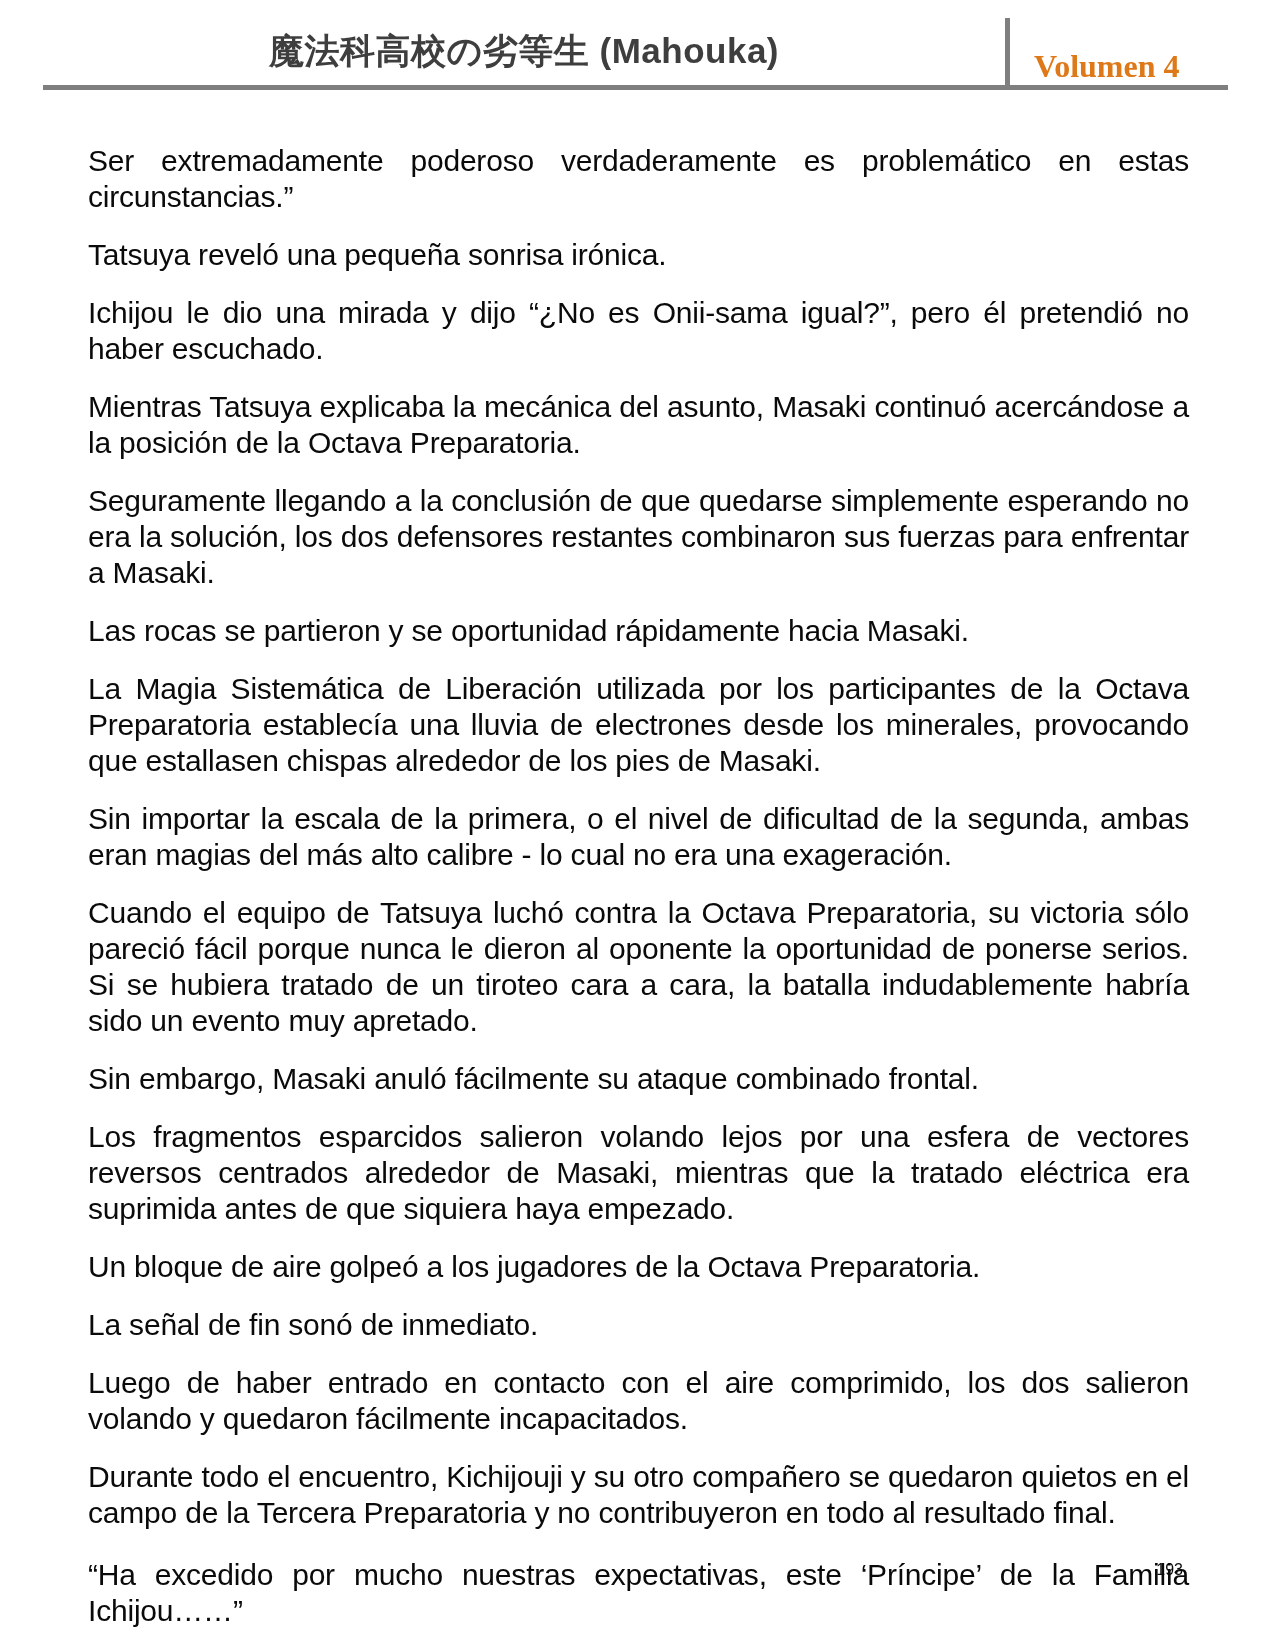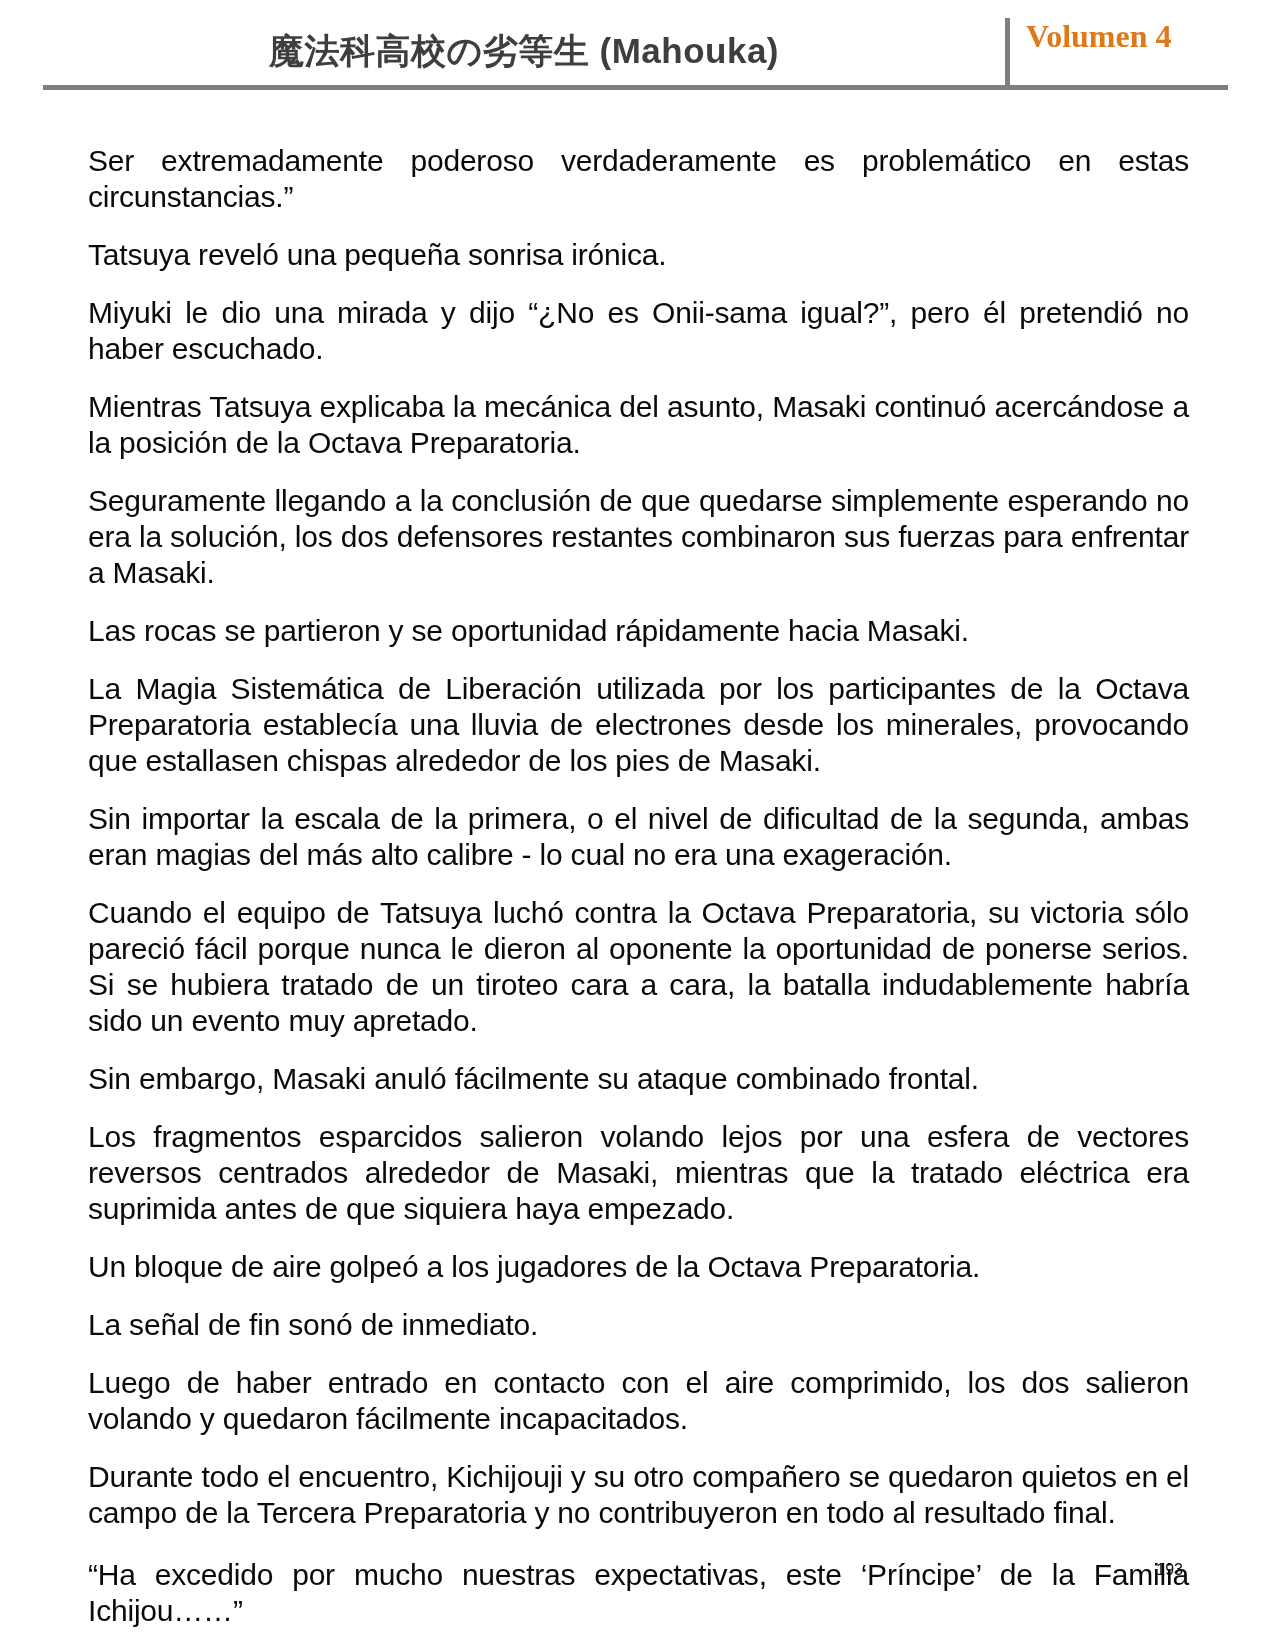--- a/index.html
+++ b/index.html
@@ -32,22 +32,22 @@
   }
   .doc-title{
     font-size:35px;font-weight:bold;
     color:var(--title-gray);
     letter-spacing:0.5px;
     white-space:nowrap;
   }
   .header-volume-cell{
     width:223px;
     border-left:5px solid var(--rule-gray);
-    display:flex;align-items:flex-start;
-    padding-left:16px;
+    display:flex;align-items:flex-end;
+    padding-left:24px;
   }
   .volume-label{
     font-family:"Liberation Serif","DejaVu Serif",serif;
     font-size:32px;font-weight:bold;
     color:var(--accent-orange);
     white-space:nowrap;
   }
 
   
   .page-body{
@@ -86,21 +86,21 @@
       <span class="doc-title">魔法科高校の劣等生 (Mahouka)</span>
     </div>
     <div class="header-volume-cell">
       <span class="volume-label">Volumen 4</span>
     </div>
   </div>
 
   <div class="page-body">
     <p>Ser extremadamente poderoso verdaderamente es problemático en estas circunstancias.”</p>
     <p>Tatsuya reveló una pequeña sonrisa irónica.</p>
-    <p>Miyuki le dio una mirada y dijo “¿No es Onii-sama igual?”, pero él pretendió no haber escuchado.</p>
+    <p>Ichijou le dio una mirada y dijo “¿No es Onii-sama igual?”, pero él pretendió no haber escuchado.</p>
     <p>Mientras Tatsuya explicaba la mecánica del asunto, Masaki continuó acercándose a la posición de la Octava Preparatoria.</p>
     <p>Seguramente llegando a la conclusión de que quedarse simplemente esperando no era la solución, los dos defensores restantes combinaron sus fuerzas para enfrentar a Masaki.</p>
     <p>Las rocas se partieron y se oportunidad rápidamente hacia Masaki.</p>
     <p>La Magia Sistemática de Liberación utilizada por los participantes de la Octava Preparatoria establecía una lluvia de electrones desde los minerales, provocando que estallasen chispas alrededor de los pies de Masaki.</p>
     <p>Sin importar la escala de la primera, o el nivel de dificultad de la segunda, ambas eran magias del más alto calibre - lo cual no era una exageración.</p>
     <p>Cuando el equipo de Tatsuya luchó contra la Octava Preparatoria, su victoria sólo pareció fácil porque nunca le dieron al oponente la oportunidad de ponerse serios. Si se hubiera tratado de un tiroteo cara a cara, la batalla indudablemente habría sido un evento muy apretado.</p>
     <p>Sin embargo, Masaki anuló fácilmente su ataque combinado frontal.</p>
     <p>Los fragmentos esparcidos salieron volando lejos por una esfera de vectores reversos centrados alrededor de Masaki, mientras que la tratado eléctrica era suprimida antes de que siquiera haya empezado.</p>
     <p>Un bloque de aire golpeó a los jugadores de la Octava Preparatoria.</p>
     <p>La señal de fin sonó de inmediato.</p>

